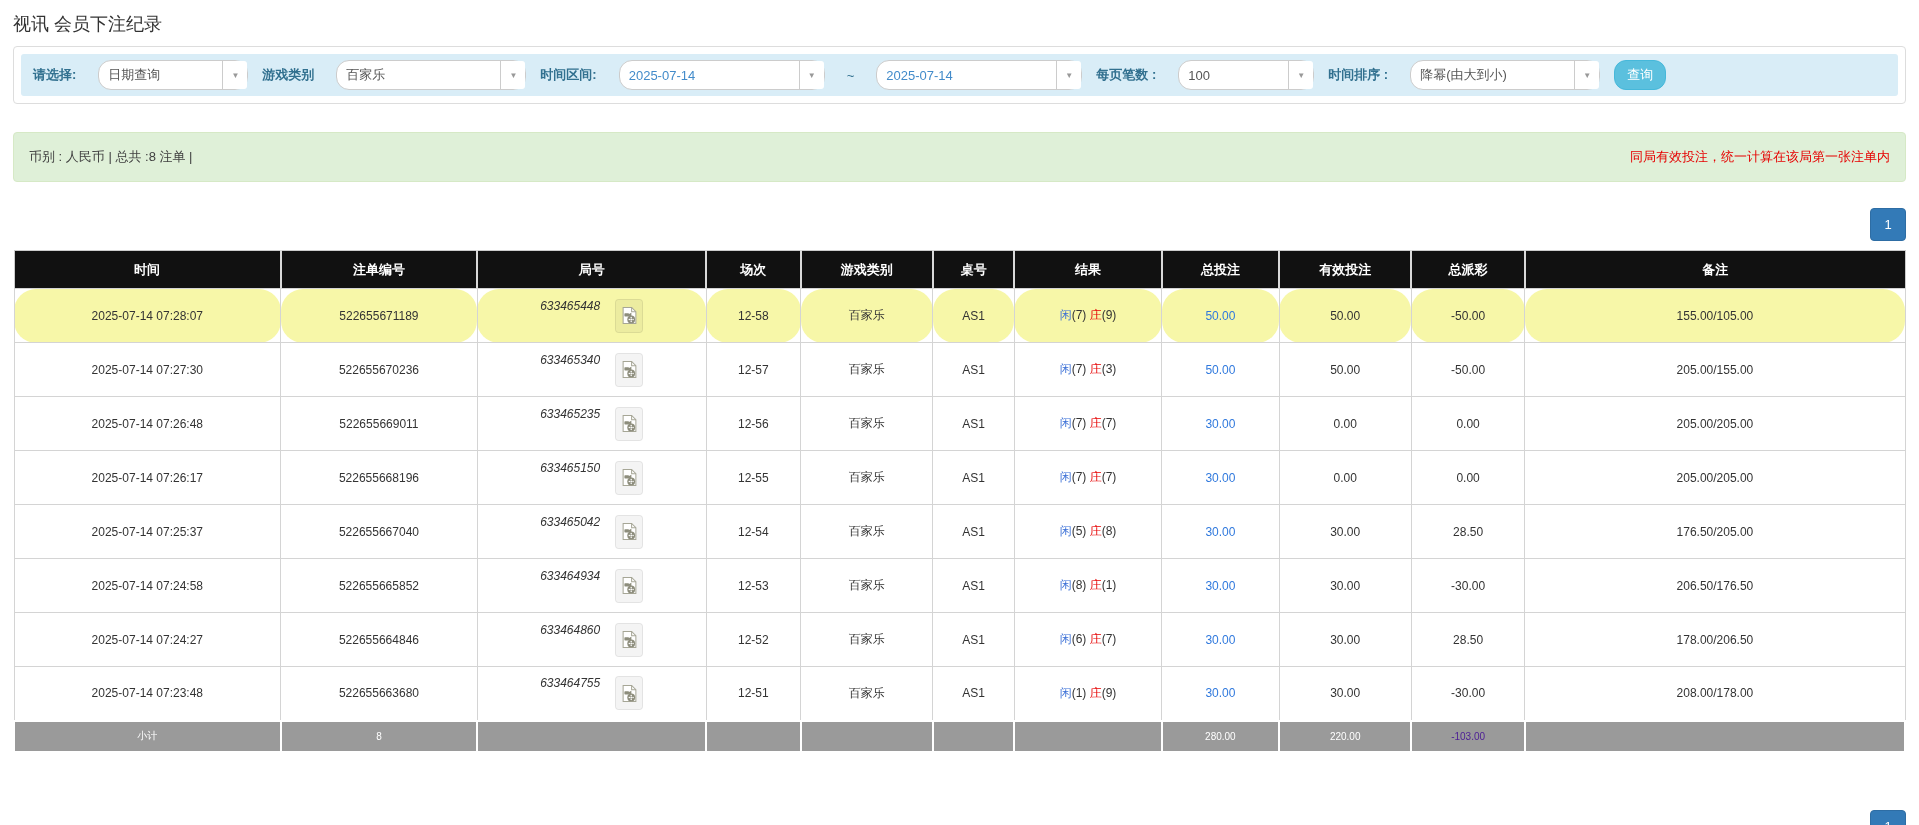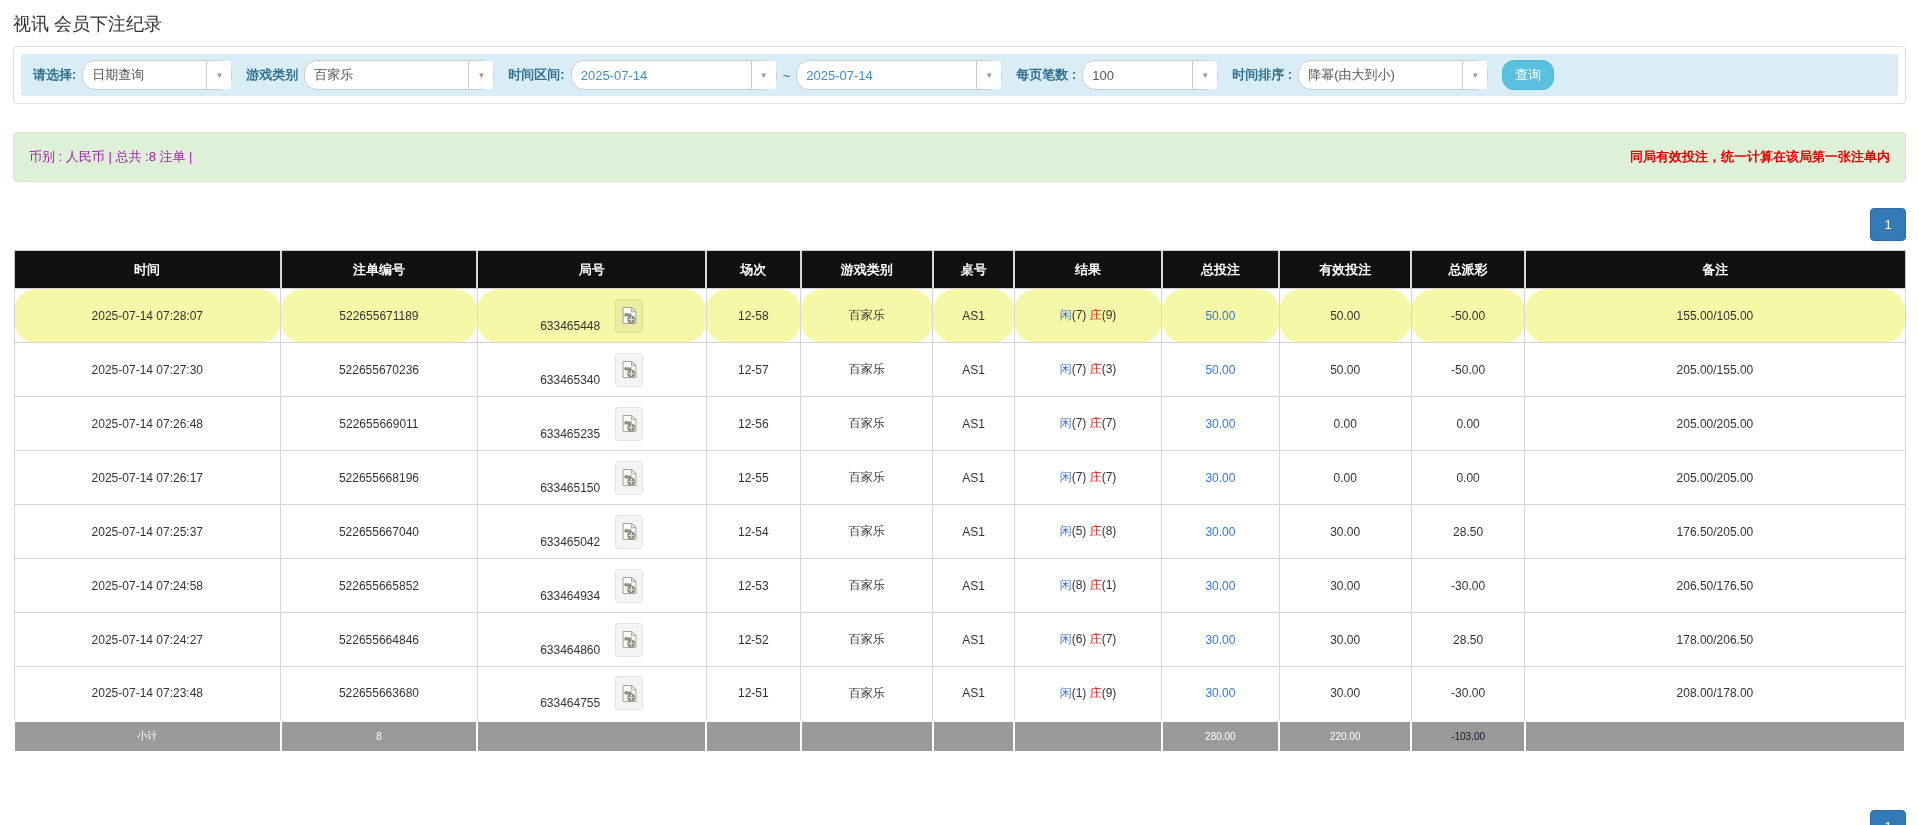--- a/index.html
+++ b/index.html
@@ -14,21 +14,21 @@
   .page-title { margin:12px 13px 10px; font-size:18px; font-weight:400; color:#333; }
 
   
   .filter-panel {
     margin:0 13px; border:1px solid #ddd; border-radius:4px; background:#fff; padding:7px;
   }
   .filter-bar {
     background:#d9edf7; border-radius:3px; padding:4px 12px;
     display:flex; align-items:center; gap:14px; height:42px;
   }
-  .fgroup { display:flex; align-items:center; gap:6px; }
+  .fgroup { display:flex; align-items:center; gap:22px; }
   .flabel { color:#31708f; font-weight:bold; font-size:13px; white-space:nowrap; }
   .combo {
     display:flex; align-items:center; background:#fff; border:1px solid #ccc;
     border-radius:13px; height:30px; cursor:pointer;
   }
   .combo .combo-text { padding:0 9px; font-size:13px; color:#555; flex:1; white-space:nowrap; overflow:hidden; }
   .combo .combo-text.date { color:#428bca; }
   .combo .combo-arrow {
     width:25px; align-self:stretch; border-left:1px solid #ccc;
     display:flex; align-items:center; justify-content:center;
@@ -40,22 +40,22 @@
     background:#5bc0de; border:1px solid #46b8da; color:#fff; font-size:13px;
     height:30px; width:52px; border-radius:12px; cursor:pointer;
     display:flex; align-items:center; justify-content:center;
   }
 
   
   .summary-alert {
     margin:28px 13px 0; background:#dff0d8; border:1px solid #d6e9c6; border-radius:4px;
     padding:15px; height:50px; display:flex; align-items:center; justify-content:space-between;
   }
-  .summary-left { color:#a21caf; font-size:13px; }
-  .summary-right { color:#e60000; font-size:13px;font-weight:bold; }
+  .summary-left { color:#404040; font-size:13px; }
+  .summary-right { color:#e60000; font-size:13px; }
 
   
   .pagination-row { margin:26px 13px 9px; display:flex; justify-content:flex-end; }
   .page-btn {
     background:#337ab7; border:1px solid #2e6da4; color:#fff; font-size:13px;
     width:36px; height:33px; border-radius:4px; cursor:pointer;
     display:flex; align-items:center; justify-content:center;
   }
   .page-btn.bottom { position:absolute; top:810px; right:13px; }
 
@@ -71,31 +71,31 @@
   .records th:first-child { border-left:none; }
   .records td {
     border:1px solid #d4d4d4; text-align:center; font-size:12px; color:#333;
     height:54px; padding:2px 4px; background:#fff;
   }
   .records tr.hl td { background:#f7f7a8;border-radius:22px; }
   .res-p { color:#3a6fd6; }
   .res-b { color:#e60000; }
   .amount-link { color:#3079dd; cursor:pointer; }
   .neg { color:#ee0000; }
-  .round-wrap { display:inline-flex; align-items:flex-end; gap:15px; }
+  .round-wrap { display:inline-flex; align-items:flex-start; gap:15px;font-style:italic; }
   .video-btn {
     display:inline-flex; align-items:center; justify-content:center;
     width:28px; height:34px; border-radius:4px; cursor:pointer;
     background:rgba(0,0,0,0.045); border:1px solid rgba(0,0,0,0.07);
   }
   .records tr.summary td {
     background:#9a9a9a; color:#fff; height:31px; font-size:10px;
     border:2px solid #fff;
   }
-  .records tr.summary td.neg { color:#0f172a; }
+  .records tr.summary td.neg { color:#4c1d95; }
 </style>
 </head>
 <body>
 
 <h1 class="page-title">视讯 会员下注纪录</h1>
 
 <div class="filter-panel">
   <div class="filter-bar">
 
     <div class="fgroup">

